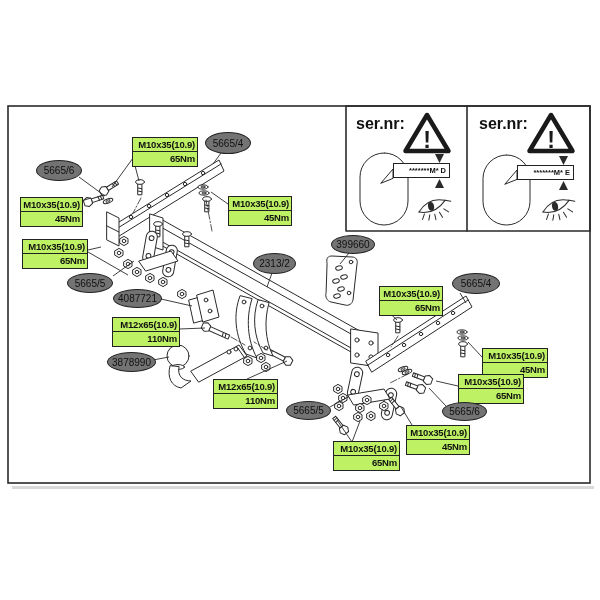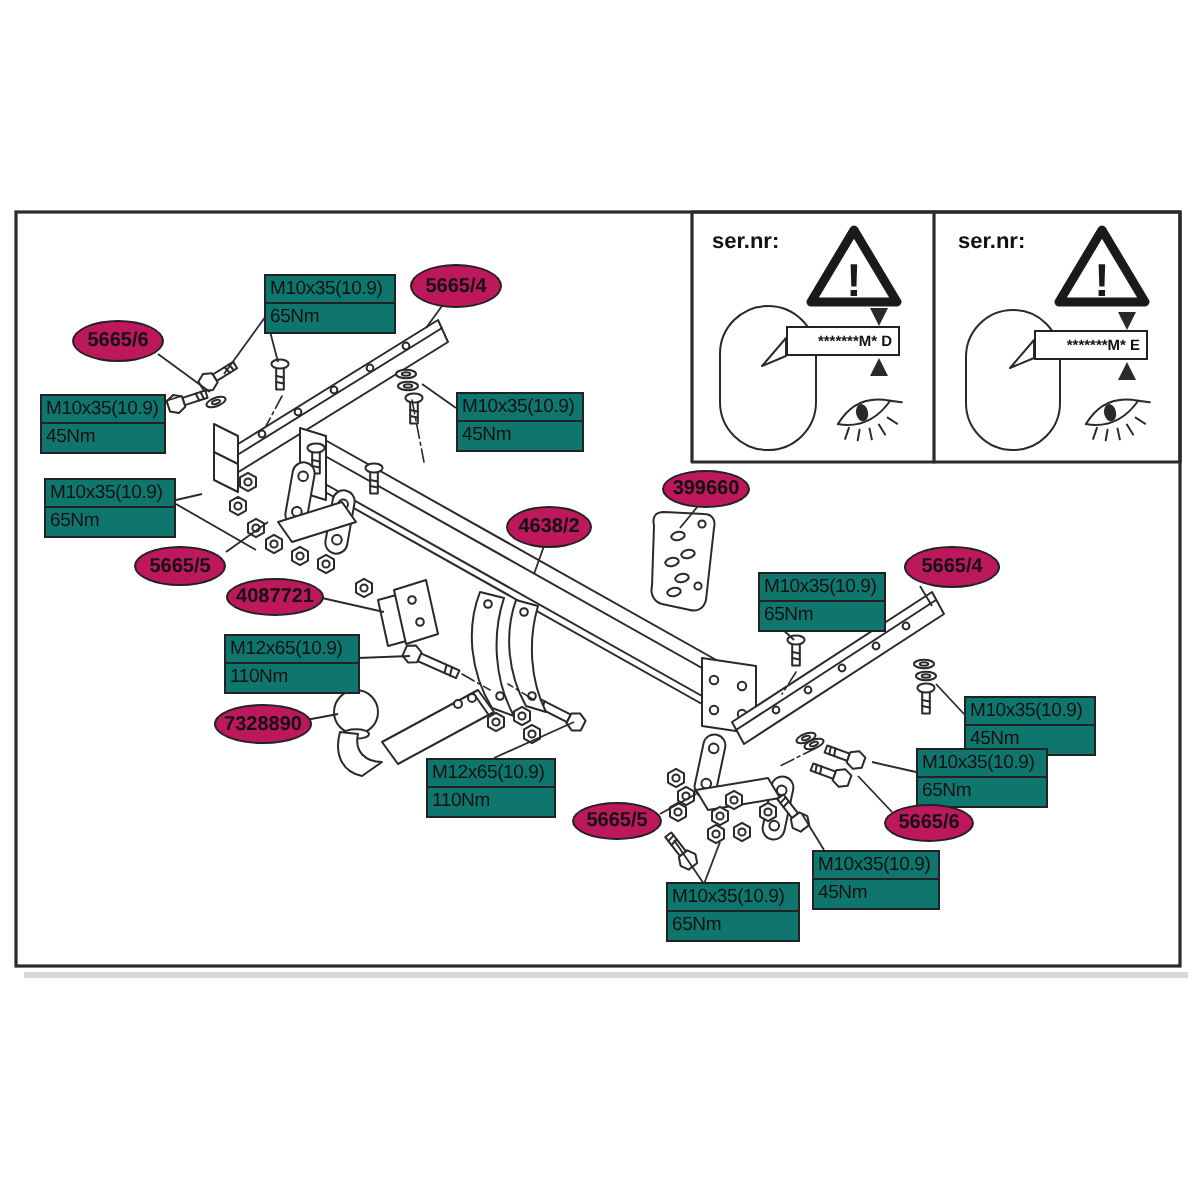--- a/index.html
+++ b/index.html
@@ -10,28 +10,28 @@
   .dwg{stroke:#2a2a2a;stroke-width:1;fill:#fff;stroke-linejoin:round;stroke-linecap:round;}
   .dwg line{fill:none;}
   .frame{fill:none;stroke:#2a2a2a;stroke-width:1.6;}
   .thin{stroke:#2a2a2a;stroke-width:.9;fill:none;}
   .dd{stroke:#2a2a2a;stroke-dasharray:7 2 1.5 2;stroke-width:.8;fill:none;}
   .noF{fill:none;}
   .dark{fill:#2a2a2a;stroke:none;}
   .warnT{fill:none;stroke:#1a1a1a;stroke-width:4.5;stroke-linejoin:round;}
   .warnX{font:bold 23px "Liberation Sans",sans-serif;fill:#1a1a1a;}
   
-  .tq{position:absolute;background:#0f766e;border:1.3px solid #222;text-align:left;
-      font-weight:normal;font-size:9.5px;line-height:1;color:#111;z-index:3;letter-spacing:-0.2px;}
+  .tq{position:absolute;background:#bef264;border:1.3px solid #222;text-align:right;
+      font-weight:bold;font-size:9.5px;line-height:1;color:#111;z-index:3;letter-spacing:-0.2px;}
   .tq .s{padding:2px 2px 1.5px;border-bottom:1.2px solid #222;white-space:nowrap;}
   .tq .v{padding:2px 2px;}
-  .pc{position:absolute;background:#be185d;border:1.3px solid #222;border-radius:50%;
-      font-weight:bold;font-size:10px;color:#111;display:flex;align-items:center;
+  .pc{position:absolute;background:#737373;border:1.3px solid #222;border-radius:50%;
+      font-weight:normal;font-size:10px;color:#111;display:flex;align-items:center;
       justify-content:center;z-index:3;white-space:nowrap;text-align:right;}
-  .sernr{position:absolute;font-weight:bold;font-size:11px;color:#111;z-index:3;}
+  .sernr{position:absolute;font-weight:bold;font-size:16px;color:#111;z-index:3;}
   .plate{position:absolute;background:#fff;border:1.4px solid #222;height:13px;z-index:3;
          display:flex;align-items:center;justify-content:flex-end;
          font-weight:bold;font-size:7.5px;color:#111;padding:0 3px 0 2px;}
   .plate .pl{margin-left:2px;}
 </style>
 </head>
 <body>
 
 <div class="stage">
 
@@ -328,20 +328,20 @@
     </div>
 <div class="tq" style="left:333px;top:441px;width:65px">
       <div class="s">M10x35(10.9)</div>
       <div class="v">65Nm</div>
     </div>
 
 <div class="pc" style="left:36px;top:160px;width:44px;height:19px">5665/6</div>
 <div class="pc" style="left:205px;top:132px;width:44px;height:20px">5665/4</div>
 <div class="pc" style="left:67px;top:273px;width:44px;height:18px">5665/5</div>
 <div class="pc" style="left:113px;top:289px;width:47px;height:17px">4087721</div>
-<div class="pc" style="left:107px;top:352px;width:47px;height:18px">7328890</div>
-<div class="pc" style="left:253px;top:253px;width:41px;height:19px">4638/2</div>
+<div class="pc" style="left:107px;top:352px;width:47px;height:18px">3878990</div>
+<div class="pc" style="left:253px;top:253px;width:41px;height:19px">2313/2</div>
 <div class="pc" style="left:331px;top:235px;width:42px;height:17px">399660</div>
 <div class="pc" style="left:452px;top:273px;width:46px;height:19px">5665/4</div>
 <div class="pc" style="left:442px;top:402px;width:43px;height:17px">5665/6</div>
 <div class="pc" style="left:286px;top:401px;width:43px;height:17px">5665/5</div>
 
 </div>
 
 </body></html>

